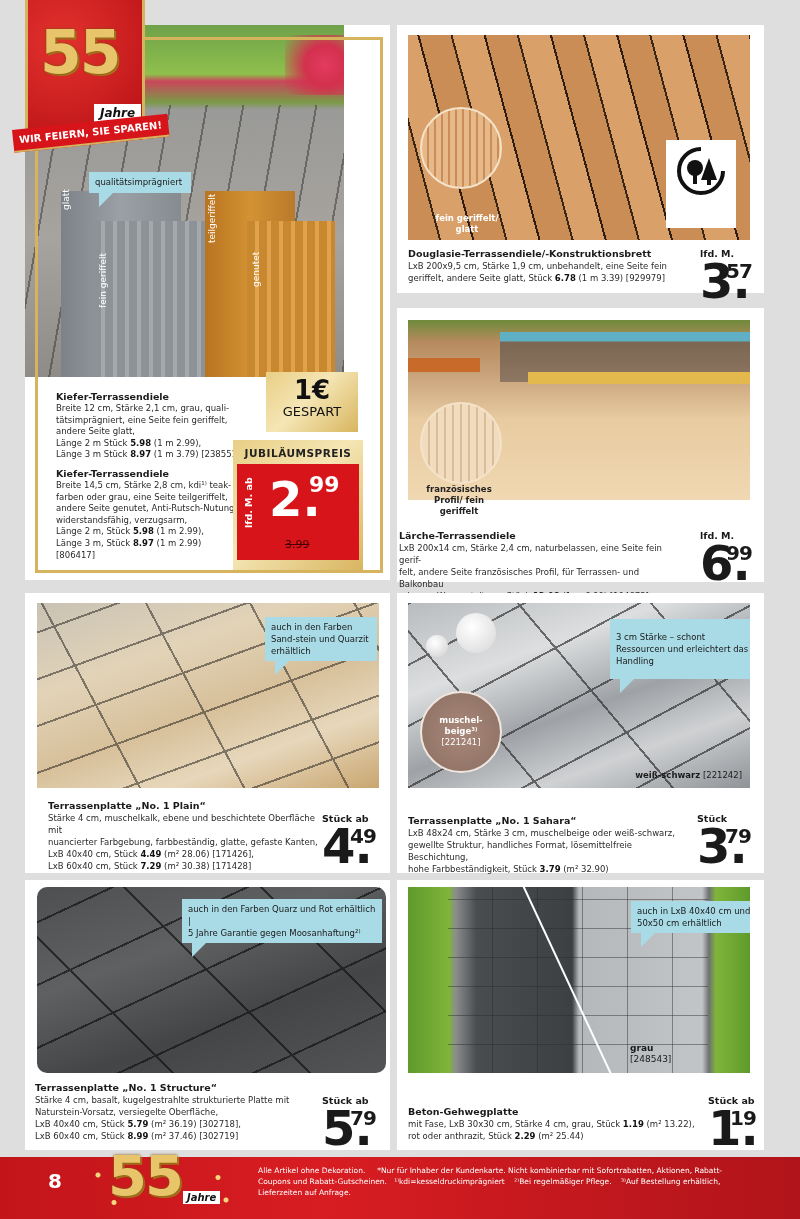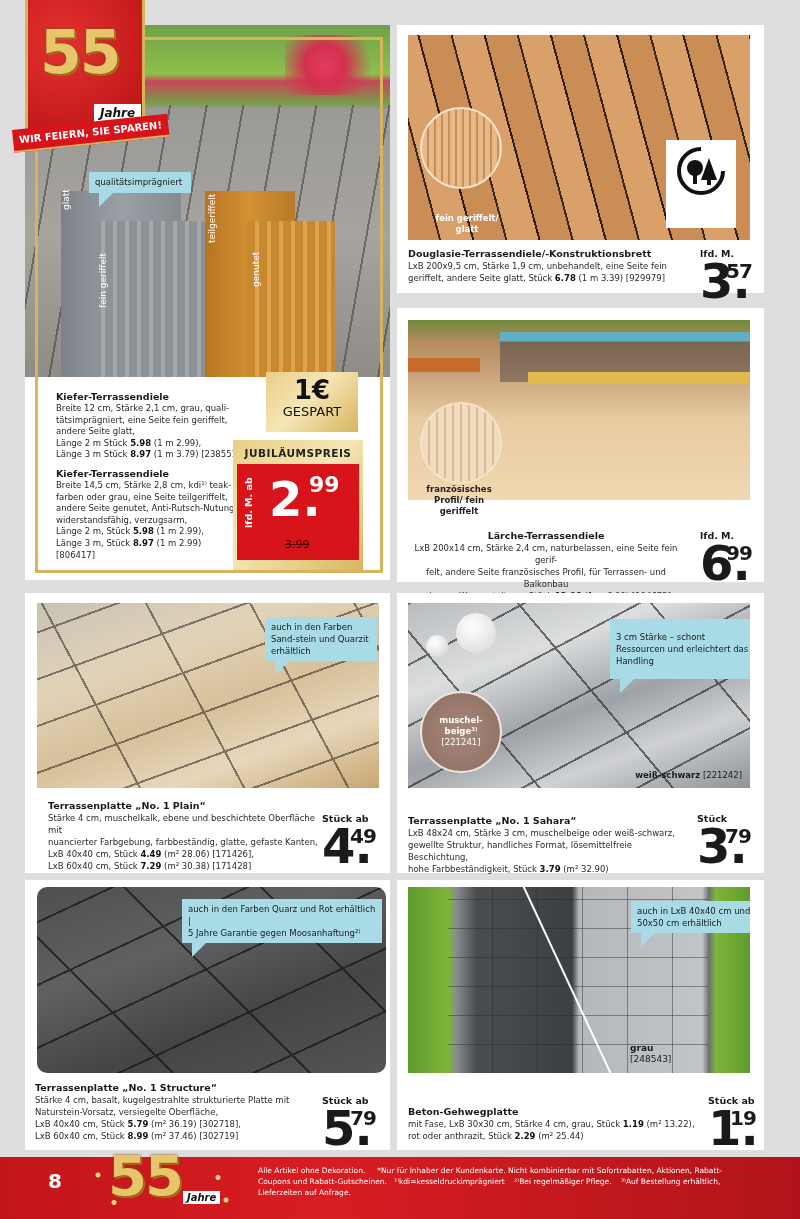--- a/index.html
+++ b/index.html
@@ -38,21 +38,21 @@
     overflow: hidden;
   }
   .gold-frame {
     position: absolute; border: 3px solid #d6b45e;
   }
 </style>
 </head>
 <body>
 
 <div class="card" style="left:25px; top:25px; width:365px; height:555px; background:#fff;">
-  <div class="photo" style="left:0; top:0; width:365px; height:352px; background:linear-gradient(180deg,#6fa24a 0%,#8fbf4c 14%,#c9465a 16%,#7a9a48 22%,#9a9a98 24%,#a7a39e 60%,#8f8b86 100%);">
+  <div class="photo" style="left:0; top:0; width:319px; height:352px; background:linear-gradient(180deg,#6fa24a 0%,#8fbf4c 14%,#c9465a 16%,#7a9a48 22%,#9a9a98 24%,#a7a39e 60%,#8f8b86 100%);">
 
     <div style="position:absolute; left:260px; top:10px; width:100px; height:60px; background:radial-gradient(circle at 40% 50%,#e23b5e 0,#d3304e 30%,transparent 70%);"></div>
 
     <div style="position:absolute; left:0; top:80px; width:365px; height:272px; background:repeating-linear-gradient(100deg, transparent 0 34px, #3f3d3a 34px 36px); opacity:0.55;"></div>
 
     <div style="position:absolute; left:36px; top:166px; width:120px; height:186px; background:linear-gradient(90deg,#7d8288,#9aa0a5,#868b90);"></div>
     <div style="position:absolute; left:68px; top:196px; width:120px; height:156px; background:repeating-linear-gradient(90deg,#8d9296 0 8px,#a4a9ad 8px 12px);"></div>
 
     <div style="position:absolute; left:180px; top:166px; width:90px; height:186px; background:linear-gradient(90deg,#b87420,#d39233,#b97a2a);"></div>
     <div style="position:absolute; left:222px; top:196px; width:88px; height:156px; background:repeating-linear-gradient(90deg,#c7882f 0 8px,#e0a24a 8px 12px);"></div>
@@ -140,21 +140,21 @@
 </div>
 
 <div class="card" style="left:397px; top:308px; width:367px; height:274px;">
   <div class="photo" style="left:11px; top:12px; width:342px; height:180px; background:linear-gradient(180deg,#6e8a3a 0,#b68a5e 12%,#c8a27a 30%,#e8cba0 55%,#f0d8b2 100%);">
     <div style="position:absolute; left:92px; top:12px; width:250px; height:50px; background:linear-gradient(180deg,#5fb0c4 0,#5fb0c4 18%,#7a6652 20%,#8e7762 100%);"></div>
     <div style="position:absolute; left:120px; top:52px; width:222px; height:12px; background:#e3b84c;"></div>
     <div style="position:absolute; left:0; top:38px; width:72px; height:14px; background:#c86a2a;"></div>
     <div class="circle-detail" style="left:12px; top:82px; width:82px; height:82px; background:repeating-linear-gradient(90deg,#f1dcc0 0 6px,#d9bc98 6px 8px);"></div>
   </div>
   <div style="position:absolute; left:20px; top:176px; width:84px; text-align:center; font-weight:bold; font-size:8.5px; line-height:11px; color:#222;">französisches Profil/ fein geriffelt</div>
-  <div style="position:absolute; left:9px; top:222px; width:280px;text-align:center;">
+  <div style="position:absolute; left:2px; top:222px; width:280px;">
     <div class="title" style="font-size:9.5px; line-height:12px;">Lärche-Terrassendiele</div>
     <div class="desc" style="font-size:8.5px; line-height:12px;">
       <div>LxB 200x14 cm, Stärke 2,4 cm, naturbelassen, eine Seite fein gerif-</div>
       <div>felt, andere Seite französisches Profil, für Terrassen- und Balkonbau</div>
       <div><span>oder zur Weggestaltung, Stück </span><b>13.98</b><span> (1 m 6.99) [104673]</span></div>
     </div>
   </div>
   <div class="price-block" style="left:303px; top:222px;">
     <div class="price-unit">lfd. M.</div>
     <div class="price-main"><span>6.</span><span class="cents" style="left:26px;">99</span></div>

